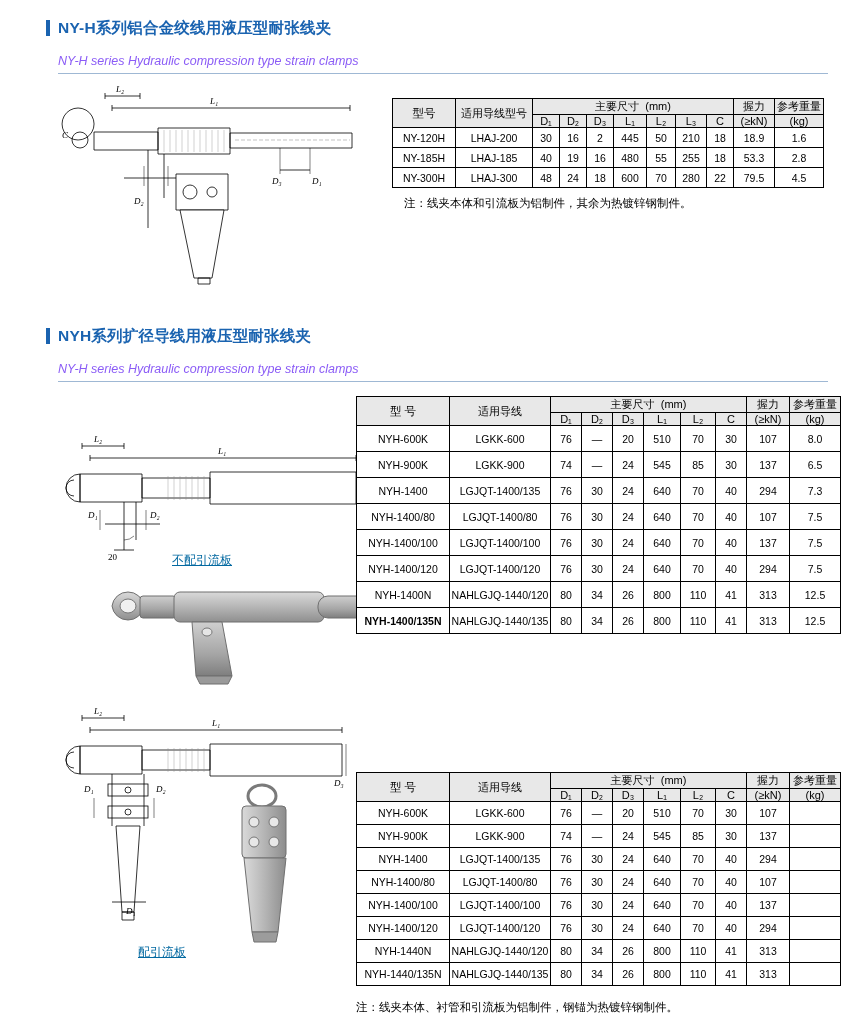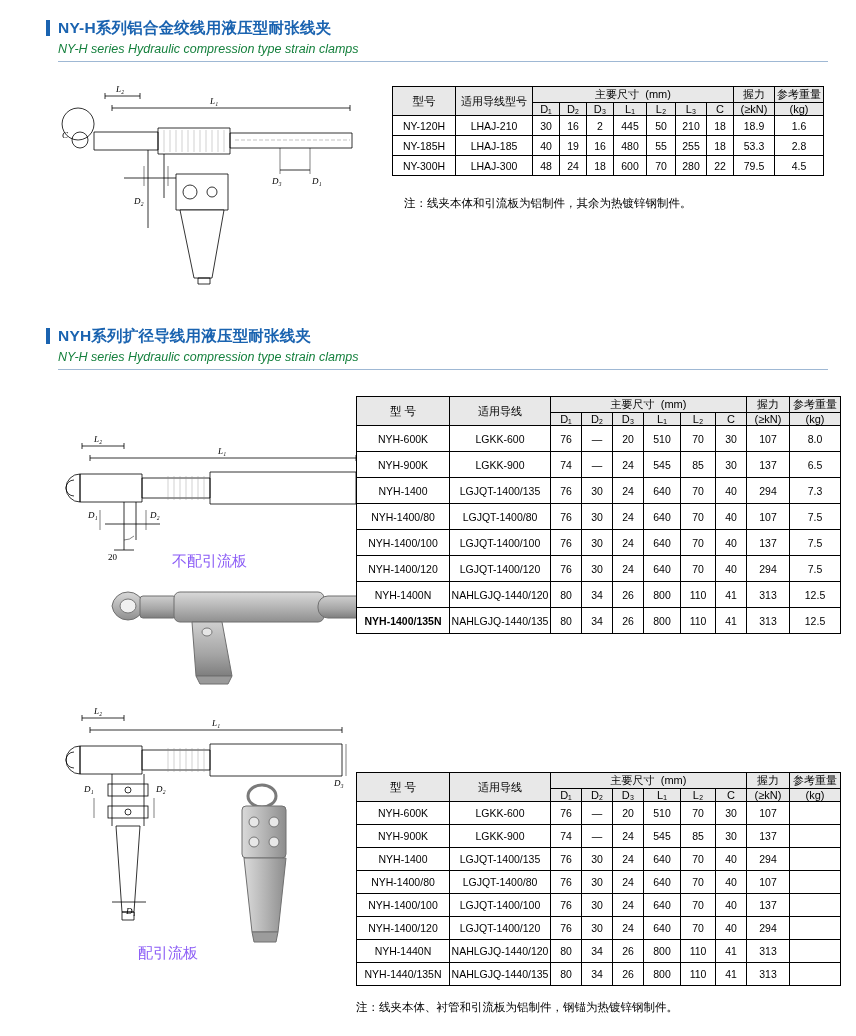--- a/index.html
+++ b/index.html
@@ -29,23 +29,23 @@
   }
   .section-head .cn {
     font-size: 15.5px;
     font-weight: bold;
     color: #1a63b0;
     letter-spacing: 0.2px;
     line-height: 20px;
   }
   .section-head .en {
     font-size: 12.5px;
-    color: #15803d;
+    color: #8b5cf6;
     line-height: 18px;
-    margin-top: 2px;
+    margin-top: 14px;
     font-style: italic;
   }
   .section-head .rule {
     border-bottom: 1px solid #9fb8d4;
     margin-top: 3px;
   }
   .section-head .bar {
     position: absolute;
     left: -12px;
     top: 2px;
@@ -84,22 +84,23 @@
   
   .note {
     position: absolute;
     font-size: 11.5px;
     color: #000;
   }
 
   
   .caption {
     position: absolute;
-    font-size: 15px;
-    color: #8b5cf6;
+    font-size: 12px;
+    color: #0369a1;
+    text-decoration: underline;
   }
 
   
   .drawing { position: absolute; }
 </style>
 </head>
 <body>
 
 <div class="page">
 
@@ -145,21 +146,21 @@
       <line x1="220" y1="92" x2="250" y2="92"></line>
     </g>
     <text x="150" y="26" font-size="9" font-style="italic" font-family="Liberation Serif, serif">L₁</text>
     <text x="56" y="14" font-size="9" font-style="italic" font-family="Liberation Serif, serif">L₂</text>
     <text x="2" y="60" font-size="9" font-style="italic" font-family="Liberation Serif, serif">C</text>
     <text x="74" y="126" font-size="9" font-style="italic" font-family="Liberation Serif, serif">D₂</text>
     <text x="212" y="106" font-size="9" font-style="italic" font-family="Liberation Serif, serif">D₃</text>
     <text x="252" y="106" font-size="9" font-style="italic" font-family="Liberation Serif, serif">D₁</text>
   </svg>
 
-  <table class="spec" style="left:392px; top:86px;border-radius:29px;">
+  <table class="spec" style="left:392px; top:98px;border-radius:29px;">
     <thead>
       <tr>
         <th class="big" rowspan="2" style="width:62px;">型号</th>
         <th rowspan="2" style="width:76px;">适用导线型号</th>
         <th colspan="7">
           <span>主要尺寸</span>&nbsp;&nbsp;<span>(mm)</span>
         </th>
         <th rowspan="1" style="width:40px;">握力</th>
         <th rowspan="1" style="width:48px;">参考重量</th>
       </tr>
@@ -171,21 +172,21 @@
         <th style="width:28px;">L₂</th>
         <th style="width:30px;">L₃</th>
         <th style="width:26px;">C</th>
         <th>(≥kN)</th>
         <th>(kg)</th>
       </tr>
     </thead>
     <tbody>
       <tr>
         <td>NY-120H</td>
-        <td>LHAJ-210</td>
+        <td>LHAJ-200</td>
         <td>30</td>
         <td>16</td>
         <td>2</td>
         <td>445</td>
         <td>50</td>
         <td>210</td>
         <td>18</td>
         <td>18.9</td>
         <td>1.6</td>
       </tr>

